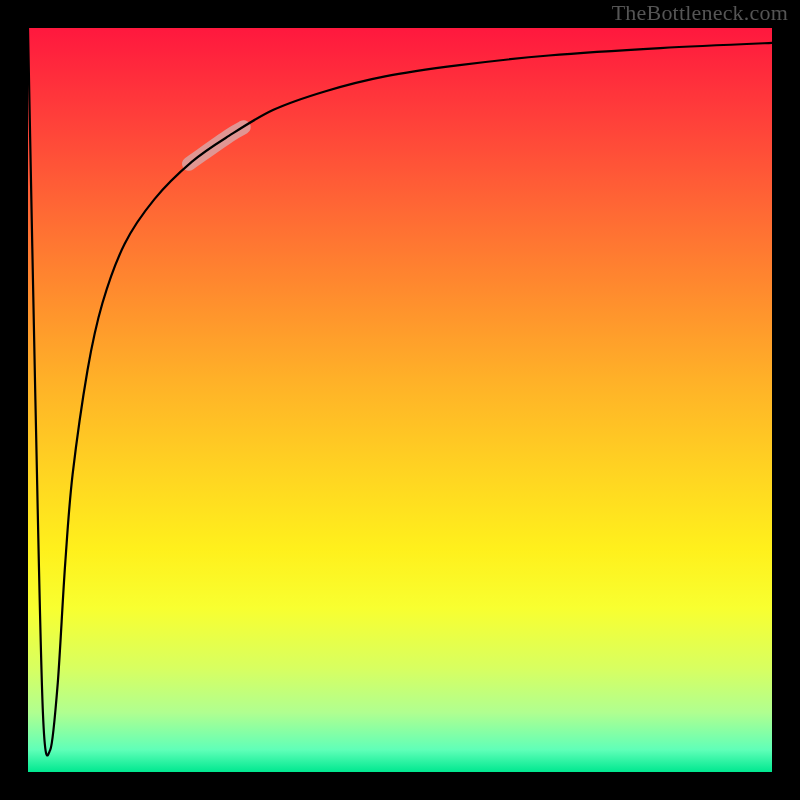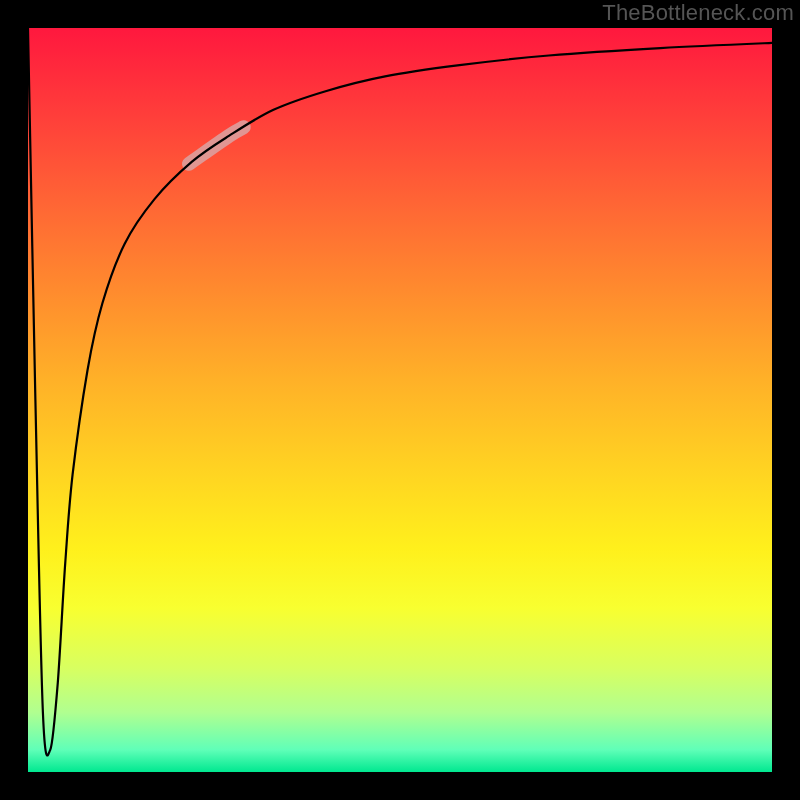--- a/index.html
+++ b/index.html
@@ -6,22 +6,22 @@
   html, body { width: 800px; height: 800px; overflow: hidden; background: #fff; }
   .frame {
     position: relative;
     width: 800px;
     height: 800px;
     background: #000;
   }
   .attribution {
     position: absolute;
     top: 0;
-    right: 6px;
-    font-family: Liberation Sans, sans-serif;
+    right: 12px;
+    font-family: Liberation Serif, serif;
     font-size: 22px;
     font-weight: 500;
     color: #555;
     letter-spacing: 0.2px;
     z-index: 10;
   }
   .plot-area {
     position: absolute;
     left: 28px;
     top: 28px;

